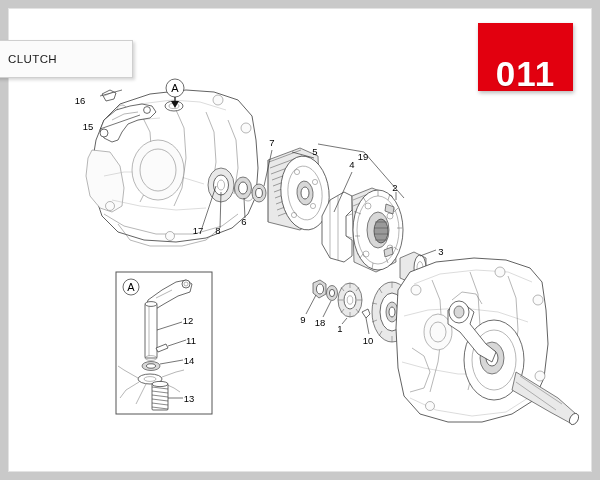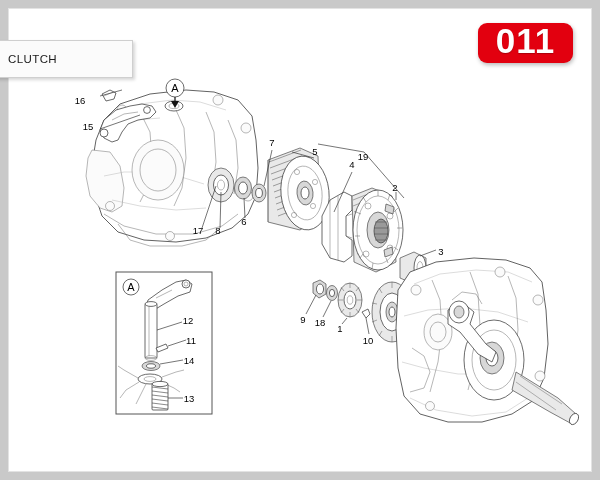--- a/index.html
+++ b/index.html
@@ -15,23 +15,23 @@
 
   
   #header-tab{position:absolute;left:-12px;top:40px;width:145px;height:38px;
               background:#fbfbfb;border:1px solid #cfcfcf;border-left:none;
               box-shadow:2px 2px 3px rgba(0,0,0,.16);
               display:flex;align-items:center;box-sizing:border-box;}
   #header-tab .ttl{padding-left:20px;font-size:11.5px;color:#1a1a1a;
                    letter-spacing:.4px;}
 
   
-  #badge{position:absolute;right:27px;top:23px;width:95px;height:40px;
-         background:#e2000f;display:flex;align-items:flex-start;
-         justify-content:center;box-shadow:1px 2px 4px rgba(0,0,0,.28);border-radius:9px;}
+  #badge{position:absolute;right:27px;top:23px;width:95px;height:68px;
+         background:#e2000f;display:flex;align-items:flex-end;
+         justify-content:center;box-shadow:1px 2px 4px rgba(0,0,0,.28);}
   #badge span{color:#fff;font-size:35px;font-weight:bold;letter-spacing:1px;
               line-height:1;text-shadow:0 1px 1px rgba(0,0,0,.25);}
 
   
   #art{position:absolute;left:0;top:0;width:600px;height:480px;}
 
   
   .lbl{font-family:"Liberation Sans", sans-serif;font-size:9.5px;fill:#000;}
   .cap{font-family:"Liberation Sans", sans-serif;font-size:11px;fill:#000;
        font-weight:normal;}

